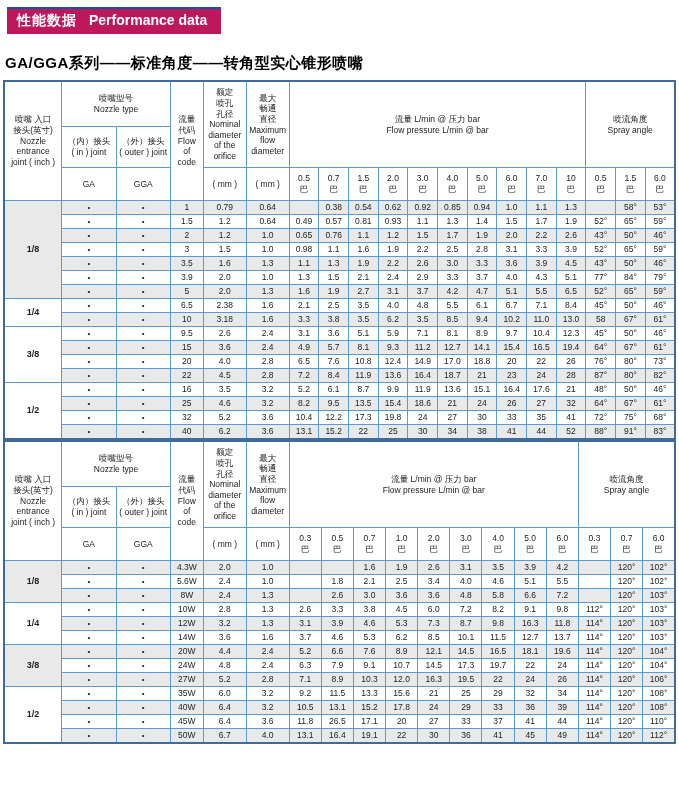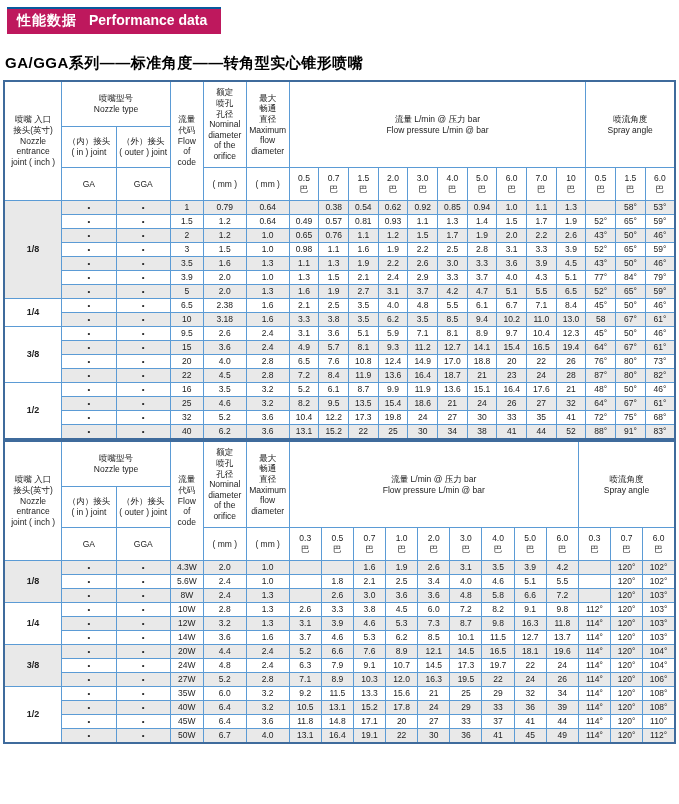--- a/index.html
+++ b/index.html
@@ -783,21 +783,21 @@
             <td>120°</td>
             <td>108°</td>
           </tr>
           <tr>
             <td class="dot-cell">•</td>
             <td class="dot-cell">•</td>
             <td>45W</td>
             <td>6.4</td>
             <td>3.6</td>
             <td>11.8</td>
-            <td>14.8</td>
+            <td>26.5</td>
             <td>17.1</td>
             <td>20</td>
             <td>27</td>
             <td>33</td>
             <td>37</td>
             <td>41</td>
             <td>44</td>
             <td>114°</td>
             <td>120°</td>
             <td>110°</td>

